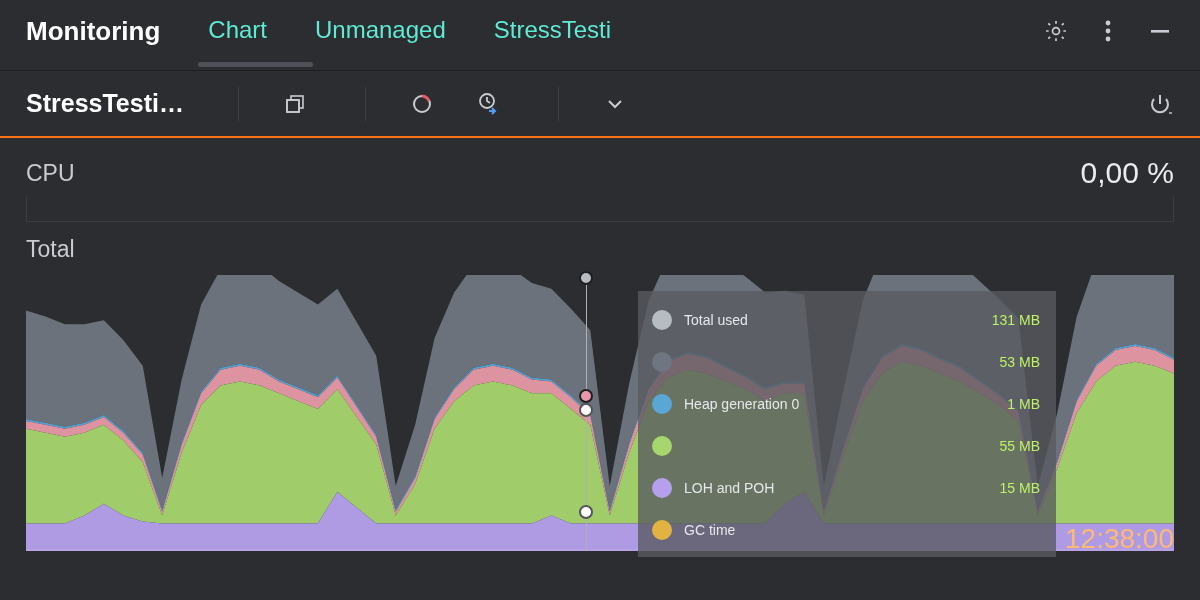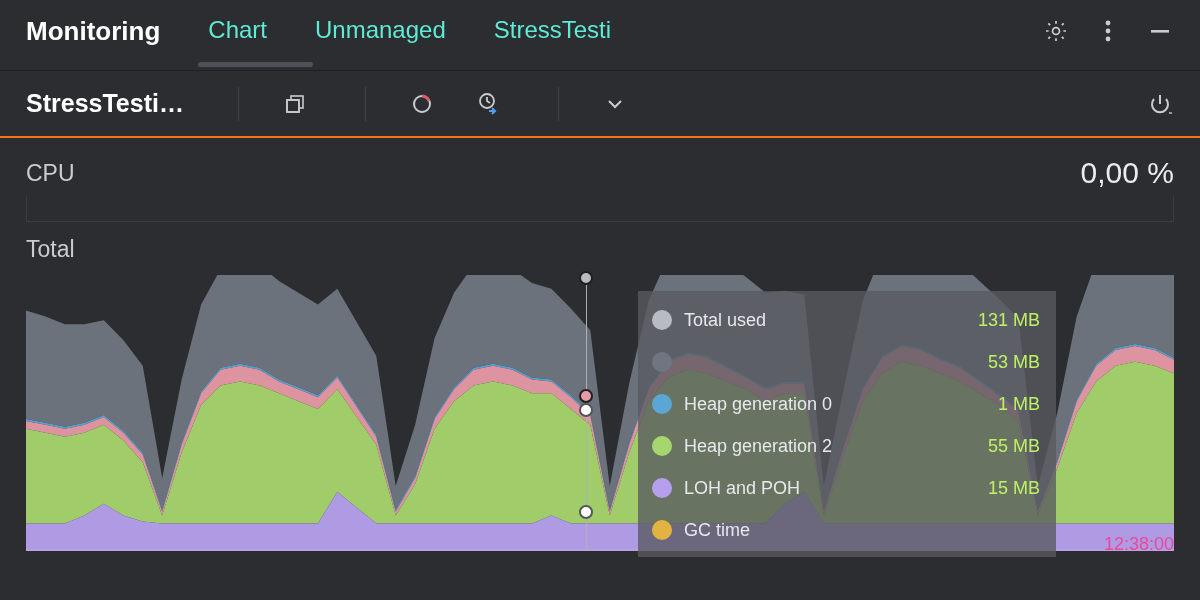--- a/index.html
+++ b/index.html
@@ -19,27 +19,27 @@
   .toolbar .spacer { flex: 1; }
   .panel { padding: 18px 26px 0 26px; }
   .panel .hdr { display: flex; align-items: center; margin-bottom: 4px; }
   .panel .hdr .label { font-size: 23px; color: #c9ccd2; }
   .panel .hdr .val { margin-left: auto; font-size: 30px; color: #eaecef; }
   .cpu-chart { height: 26px; width: 100%; margin-top: 6px; position: relative; }
   .cpu-chart .outline { position:absolute; inset:0; border-left:1px solid #3a3c41; border-right:1px solid #3a3c41; border-bottom:1px solid #3a3c41; }
   .memory-wrap { position: relative; margin-top: 12px; }
   .memory-chart { width: 100%; height: 276px; position: relative; border-bottom: 2px solid #e2b341; }
   .tooltip { position: absolute; left: 612px; top: 16px; width: 418px; background: rgba(88,90,96,0.78); padding: 8px 16px 6px 14px; }
-  .tooltip .row { display: flex; align-items: center; height: 42px; font-size: 18px; }
+  .tooltip .row { display: flex; align-items: center; height: 42px; font-size: 14px; }
   .tooltip .dot { width: 20px; height: 20px; border-radius: 50%; margin-right: 12px; flex: none; }
   .tooltip .name { color: #e6e8eb; }
   .tooltip .value { margin-left: auto; color: #bef264; }
   .cursor-line { position: absolute; left: 560px; top: 0; width: 1px; height: 276px; background: #aeb0b4; }
   .cursor-dot { position: absolute; left: 553px; width: 14px; height: 14px; border-radius: 50%; background: #f5f6f8; border: 2px solid #1e1f22; }
-  .timestamp { position:absolute; right:26px; bottom:-4px; font-size:18px; color:#ec4899; }
+  .timestamp { position:absolute; right:26px; bottom:-4px; font-size:28px; color:#fdba74; }
 </style>
 </head>
 <body>
 
 <div class="tabbar" style="position:relative;">
   <div class="title">Monitoring</div>
   <div class="tabs">
     <div class="tab">Chart</div>
     <div class="tab">Unmanaged</div>
     <div class="tab">StressTesti</div>
@@ -149,21 +149,20 @@
           <span class="dot" style="background:#6f7681"></span>
           <span class="value">53 MB</span>
         </div>
       <div class="row">
           <span class="dot" style="background:#5aa7d6"></span>
           <span class="name">Heap generation 0</span>
           <span class="value">1 MB</span>
         </div>
       <div class="row">
           <span class="dot" style="background:#a6d66e"></span>
-          <span class="name">Heap generation 2</span>
           <span class="value">55 MB</span>
         </div>
       <div class="row">
           <span class="dot" style="background:#b6a0ee"></span>
           <span class="name">LOH and POH</span>
           <span class="value">15 MB</span>
         </div>
       <div class="row">
           <span class="dot" style="background:#e2b341"></span>
           <span class="name">GC time</span>

